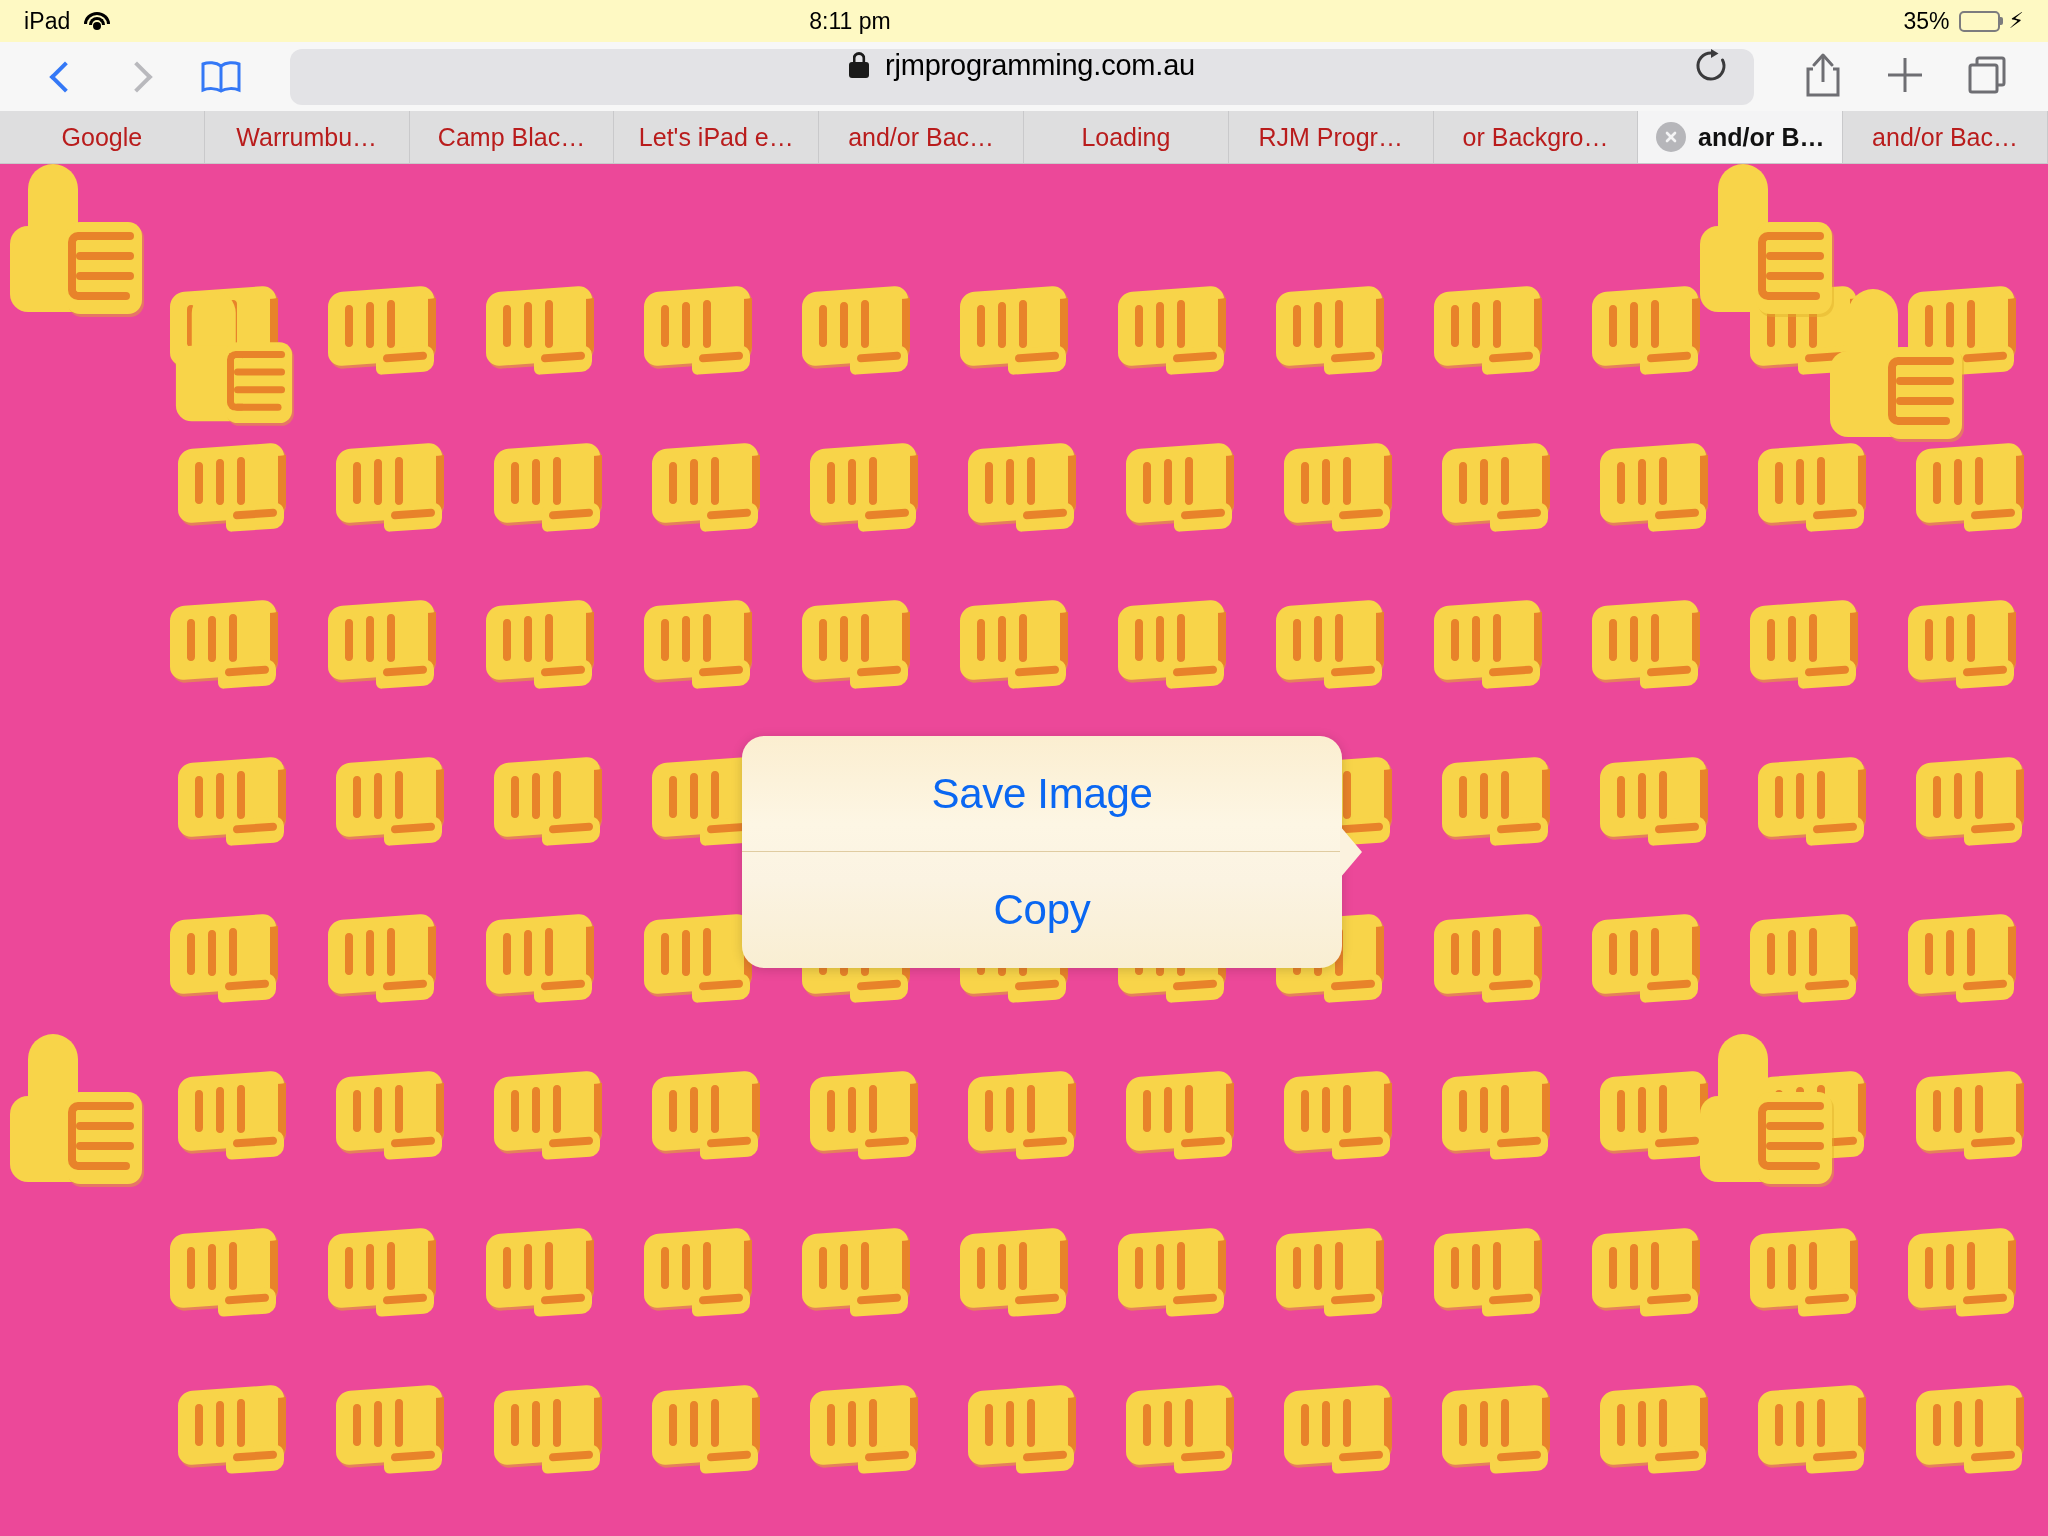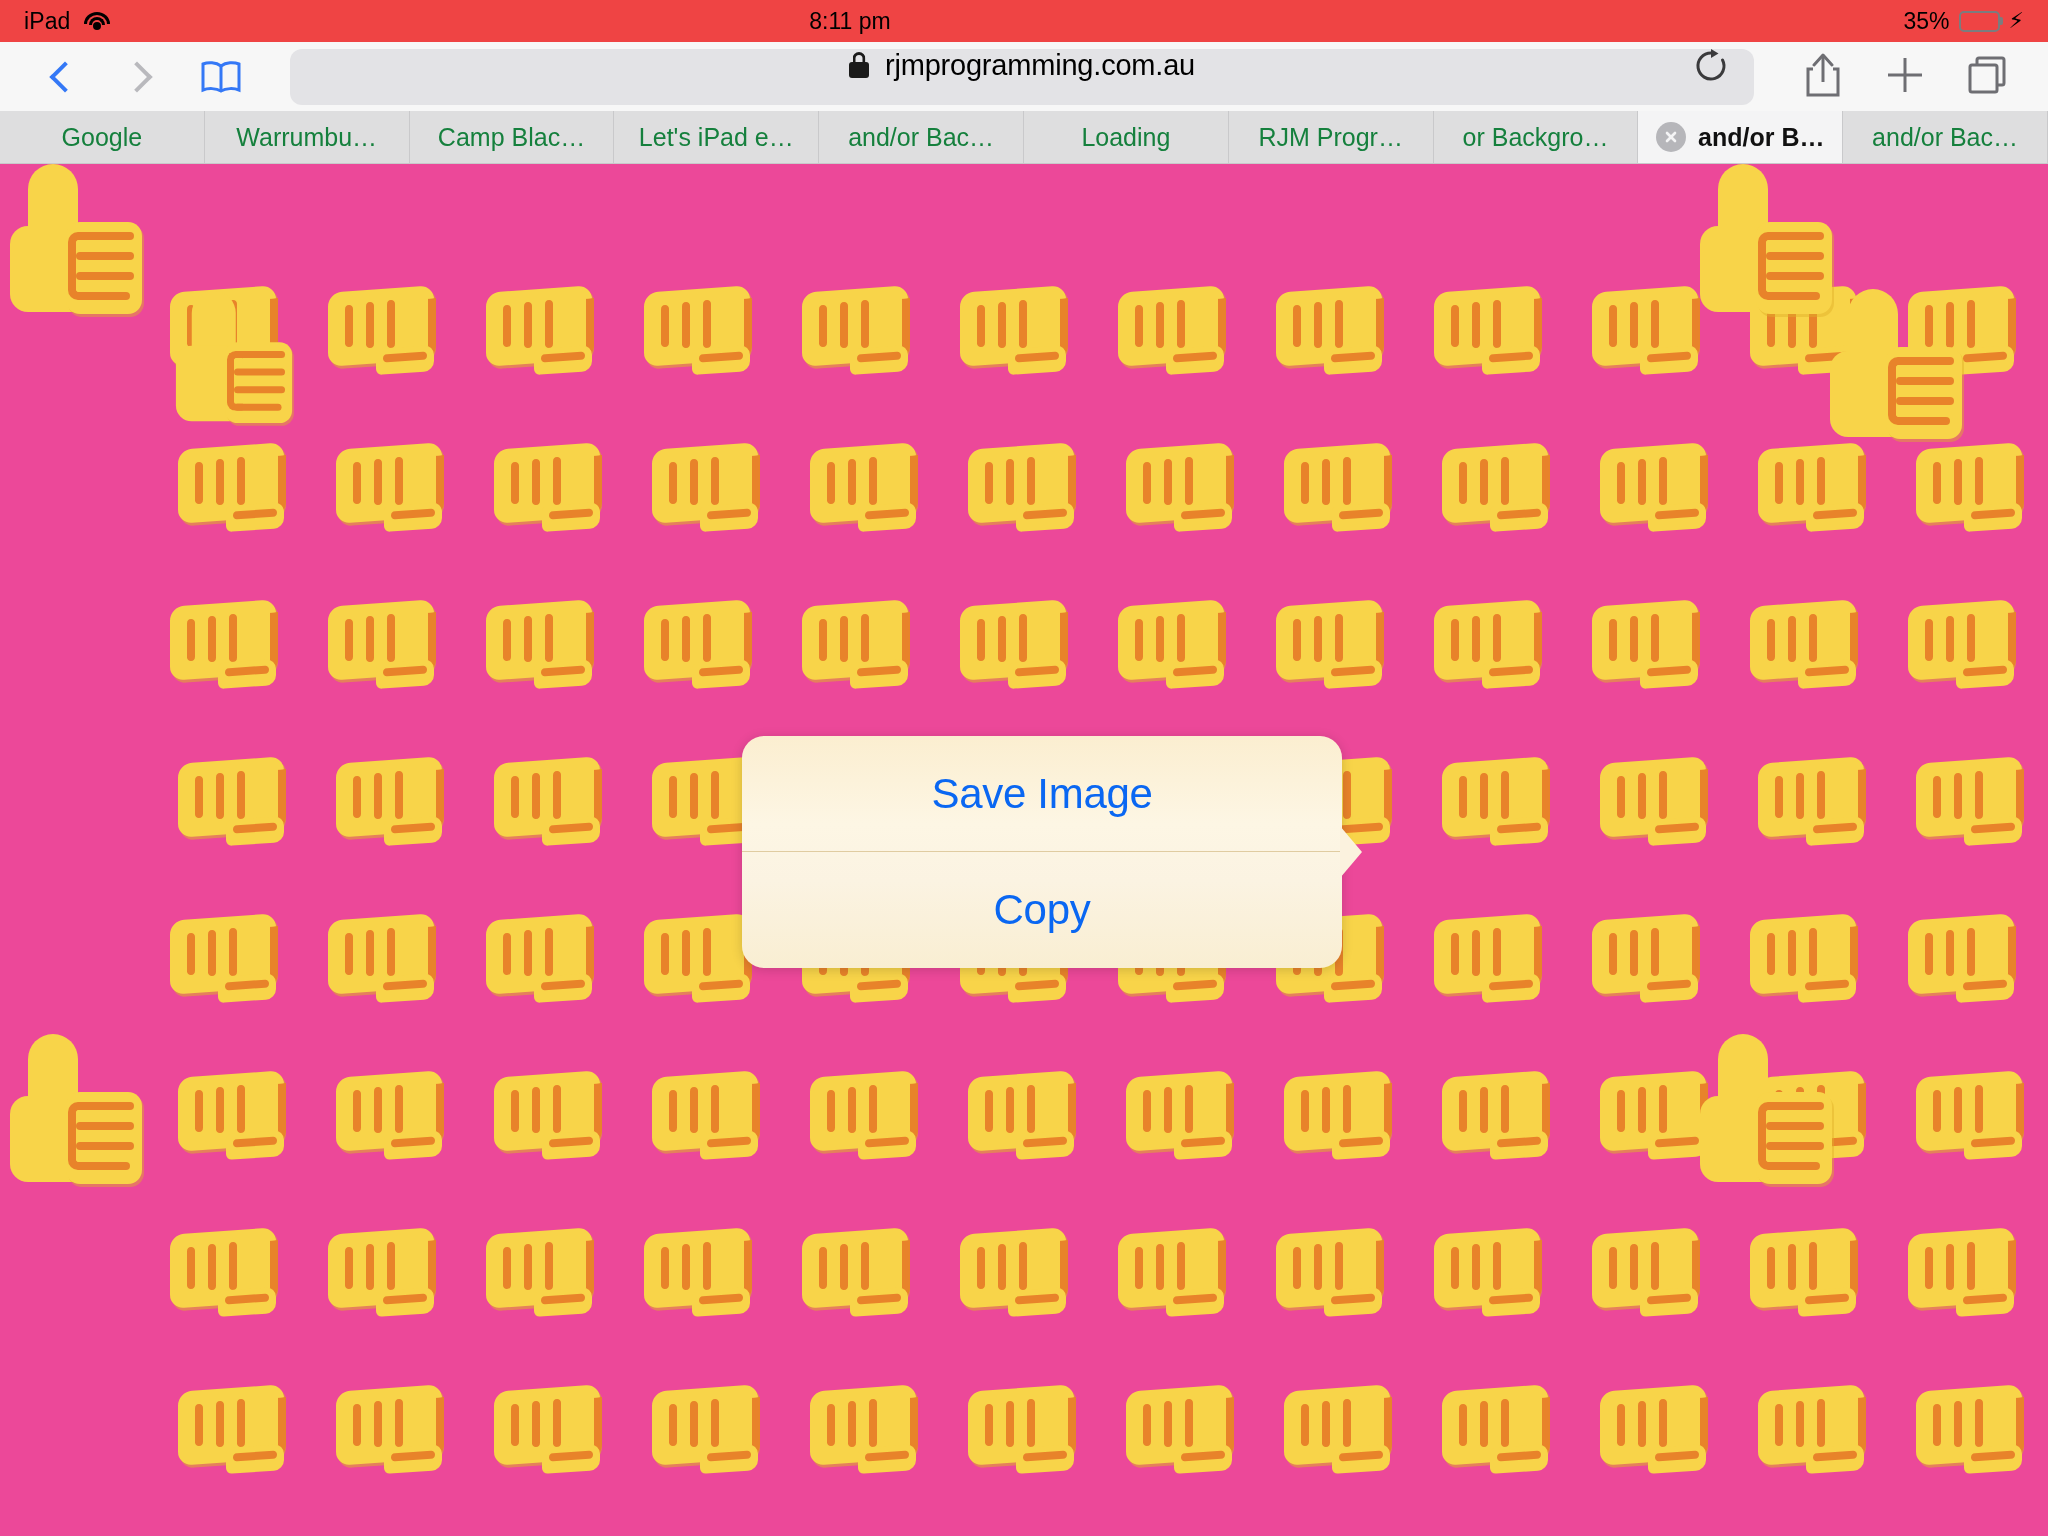--- a/index.html
+++ b/index.html
@@ -6,21 +6,21 @@
   html,body { width:2048px; height:1536px; overflow:hidden; }
   body {
     font-family:"Liberation Sans", sans-serif;
     background:#ffffff;
     -webkit-font-smoothing:antialiased;
   }
 
   
   .statusbar{
     position:absolute; top:0; left:0; width:2048px; height:42px;
-    background:#ef4444;
+    background:#fef9c3;
     display:flex; align-items:center;
     padding:0 24px;
     font-size:23px; color:#000;
   }
   .sb-left{ display:flex; align-items:center; gap:14px; }
   .sb-device{ font-size:23px; letter-spacing:.1px; }
   .wifi-icon{ width:26px; height:19px; position:relative; display:inline-block; }
   .wifi-icon i{ position:absolute; display:block; border:3px solid #000; border-bottom:none;
     border-radius:50% 50% 0 0 / 100% 100% 0 0; left:50%; transform:translateX(-50%); }
   .wifi-icon i:nth-child(1){ width:26px; height:12px; top:0; }
@@ -62,21 +62,21 @@
 
   
   .tabbar{
     position:absolute; top:111px; left:0; width:2048px; height:53px;
     background:#dededf; display:flex; align-items:stretch;
     border-bottom:1px solid #c9c9cb;
   }
   .tab{
     flex:1 1 0; min-width:0; position:relative;
     display:flex; align-items:center; justify-content:center; gap:12px;
-    font-size:25px; color:#15803d; background:#dededf;
+    font-size:25px; color:#b91c1c; background:#dededf;
     border-right:1px solid #c9c9cb;
     padding:0 12px; white-space:nowrap; overflow:hidden;
   }
   .tab.active{ background:#f4f4f5; color:#111; font-weight:700; }
   .tab-close{
     width:30px; height:30px; border-radius:50%; background:#b6b6ba;
     display:flex; align-items:center; justify-content:center; flex:0 0 auto;
   }
   .tab-close svg{ display:block; }
   .tab-label{ overflow:hidden; text-overflow:ellipsis; }

